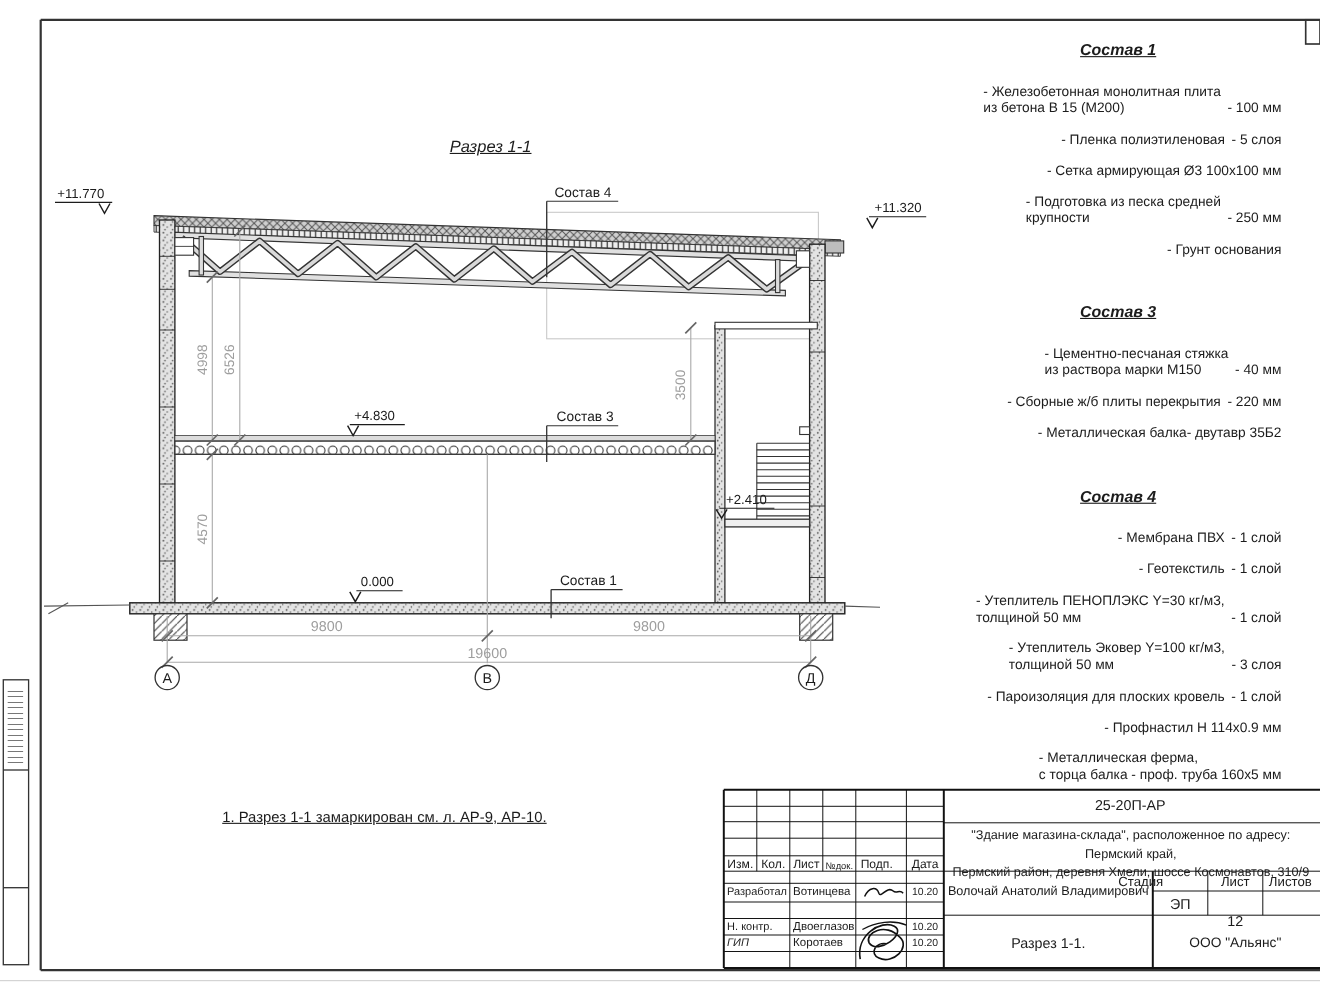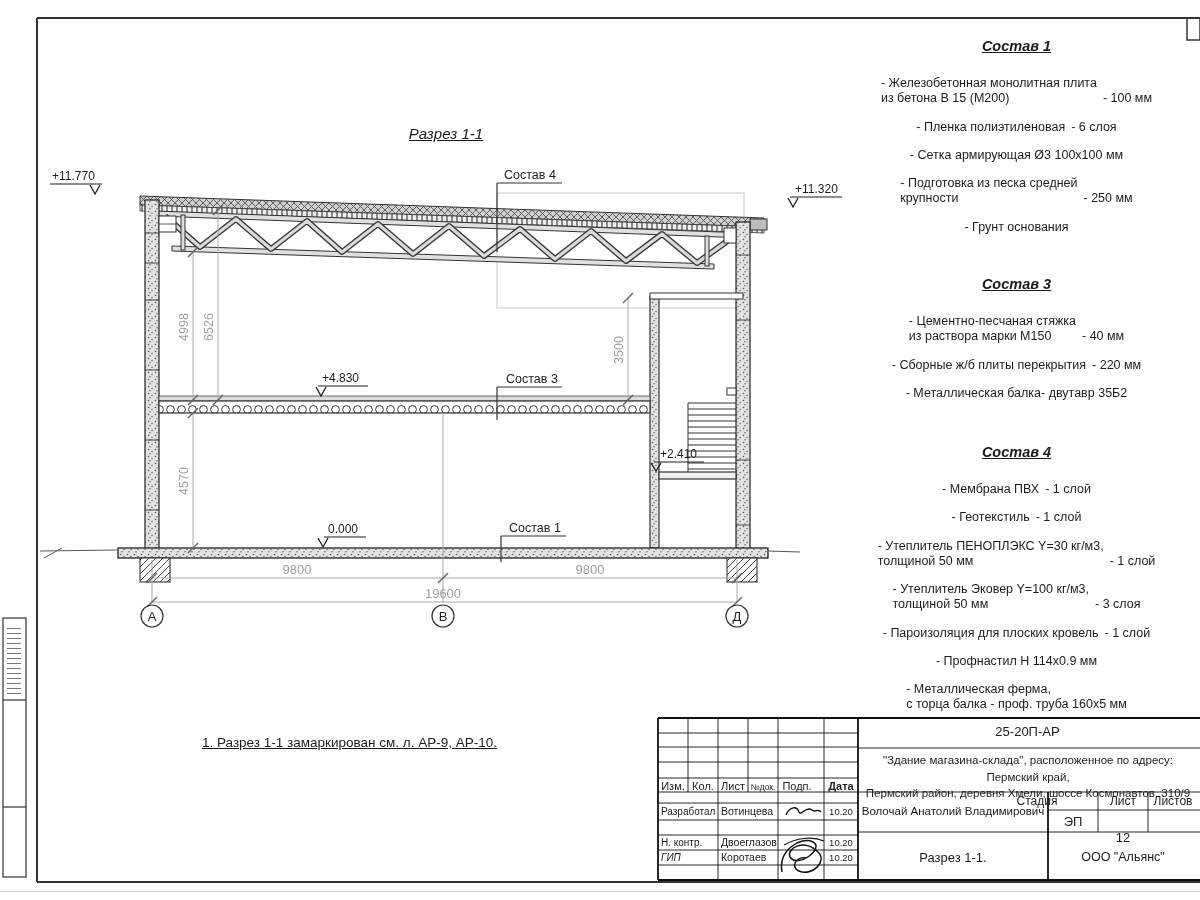--- a/index.html
+++ b/index.html
@@ -9,21 +9,21 @@
   .txt{position:absolute;z-index:2;text-decoration:underline;}
   
   .dwg-title{left:398px;top:125px;width:96px;text-align:center;font-style:italic;
     font-size:15px;text-decoration:underline;}
   .note{left:202px;top:735px;font-size:13.5px;}
   
   .comp{position:absolute;left:868px;width:297px;z-index:2;}
   .comp0{top:38px}.comp1{top:276px}.comp2{top:444px}
   .comp-title{text-align:center;font-style:italic;font-size:14.5px;font-weight:600;
     text-decoration:underline;margin-bottom:22px;}
-  .comp-item{display:flex;justify-content:center;align-items:flex-end;
+  .comp-item{display:flex;justify-content:flex-end;align-items:flex-end;
     margin-bottom:13px;font-size:12.5px;line-height:1.22;}
   .comp-item .itext{white-space:pre-line;}
   .comp-item .ival{white-space:nowrap;padding-left:6px;}
   
   .tb{position:absolute;z-index:2;font-size:12px;}
   .ctr{text-align:center;}
   .pre{white-space:pre-line;}
   
   .stampbars{position:absolute;left:7px;top:628px;width:14px;height:66px;z-index:2;
     background:repeating-linear-gradient(to bottom,#777 0 1px,transparent 1px 5px);}
@@ -273,21 +273,21 @@
 <div id="comp-panel">
       <div class="comp comp0">
         <div class="comp-title">Состав 1</div>
         <div class="comp-item">
           <div class="itext">- Железобетонная монолитная плита
 из бетона В 15 (М200)</div>
           <div class="ival">- 100 мм</div>
         </div>
         <div class="comp-item">
           <div class="itext">- Пленка полиэтиленовая</div>
-          <div class="ival">- 6 слоя</div>
+          <div class="ival">- 5 слоя</div>
         </div>
         <div class="comp-item">
           <div class="itext">- Сетка армирующая Ø3 100х100 мм</div>
         </div>
         <div class="comp-item">
           <div class="itext">- Подготовка из песка средней
 крупности</div>
           <div class="ival">- 250 мм</div>
         </div>
         <div class="comp-item">
@@ -348,21 +348,21 @@
 
 <div class="tb ctr" style="left:860px;top:724px;width:335px;font-size:13px;">25-20П-АР</div>
 <div class="tb ctr pre" style="left:861px;top:752px;width:334px;font-size:11.5px;line-height:1.45;">"Здание магазина-склада", расположенное по адресу: Пермский край,
 Пермский район, деревня Хмели, шоссе Космонавтов, 310/9</div>
 
 <div class="tb ctr" style="left:658px;top:780px;width:30px;font-size:11px;">Изм.</div>
 <div class="tb ctr" style="left:688px;top:780px;width:30px;font-size:11px;">Кол.</div>
 <div class="tb ctr" style="left:718px;top:780px;width:30px;font-size:11px;">Лист</div>
 <div class="tb ctr" style="left:748px;top:782px;width:30px;font-size:8.5px;">№док.</div>
 <div class="tb ctr" style="left:778px;top:780px;width:38px;font-size:11px;">Подп.</div>
-<div class="tb ctr" style="left:824px;top:780px;width:34px;font-size:11px;font-weight:bold;">Дата</div>
+<div class="tb ctr" style="left:824px;top:780px;width:34px;font-size:11px;">Дата</div>
 
 <div class="tb" style="left:661px;top:806px;width:56px;font-size:10px;">Разработал</div>
 <div class="tb" style="left:721px;top:805px;width:56px;font-size:10.5px;">Вотинцева</div>
 <div class="tb ctr" style="left:824px;top:806px;width:34px;font-size:9.5px;">10.20</div>
 
 <div class="tb" style="left:661px;top:837px;width:56px;font-size:10px;">Н. контр.</div>
 <div class="tb" style="left:721px;top:836px;width:58px;font-size:10.5px;">Двоеглазов</div>
 <div class="tb ctr" style="left:824px;top:837px;width:34px;font-size:9.5px;">10.20</div>
 
 <div class="tb" style="left:661px;top:852px;width:56px;font-size:10px;font-style:italic;">ГИП</div>

